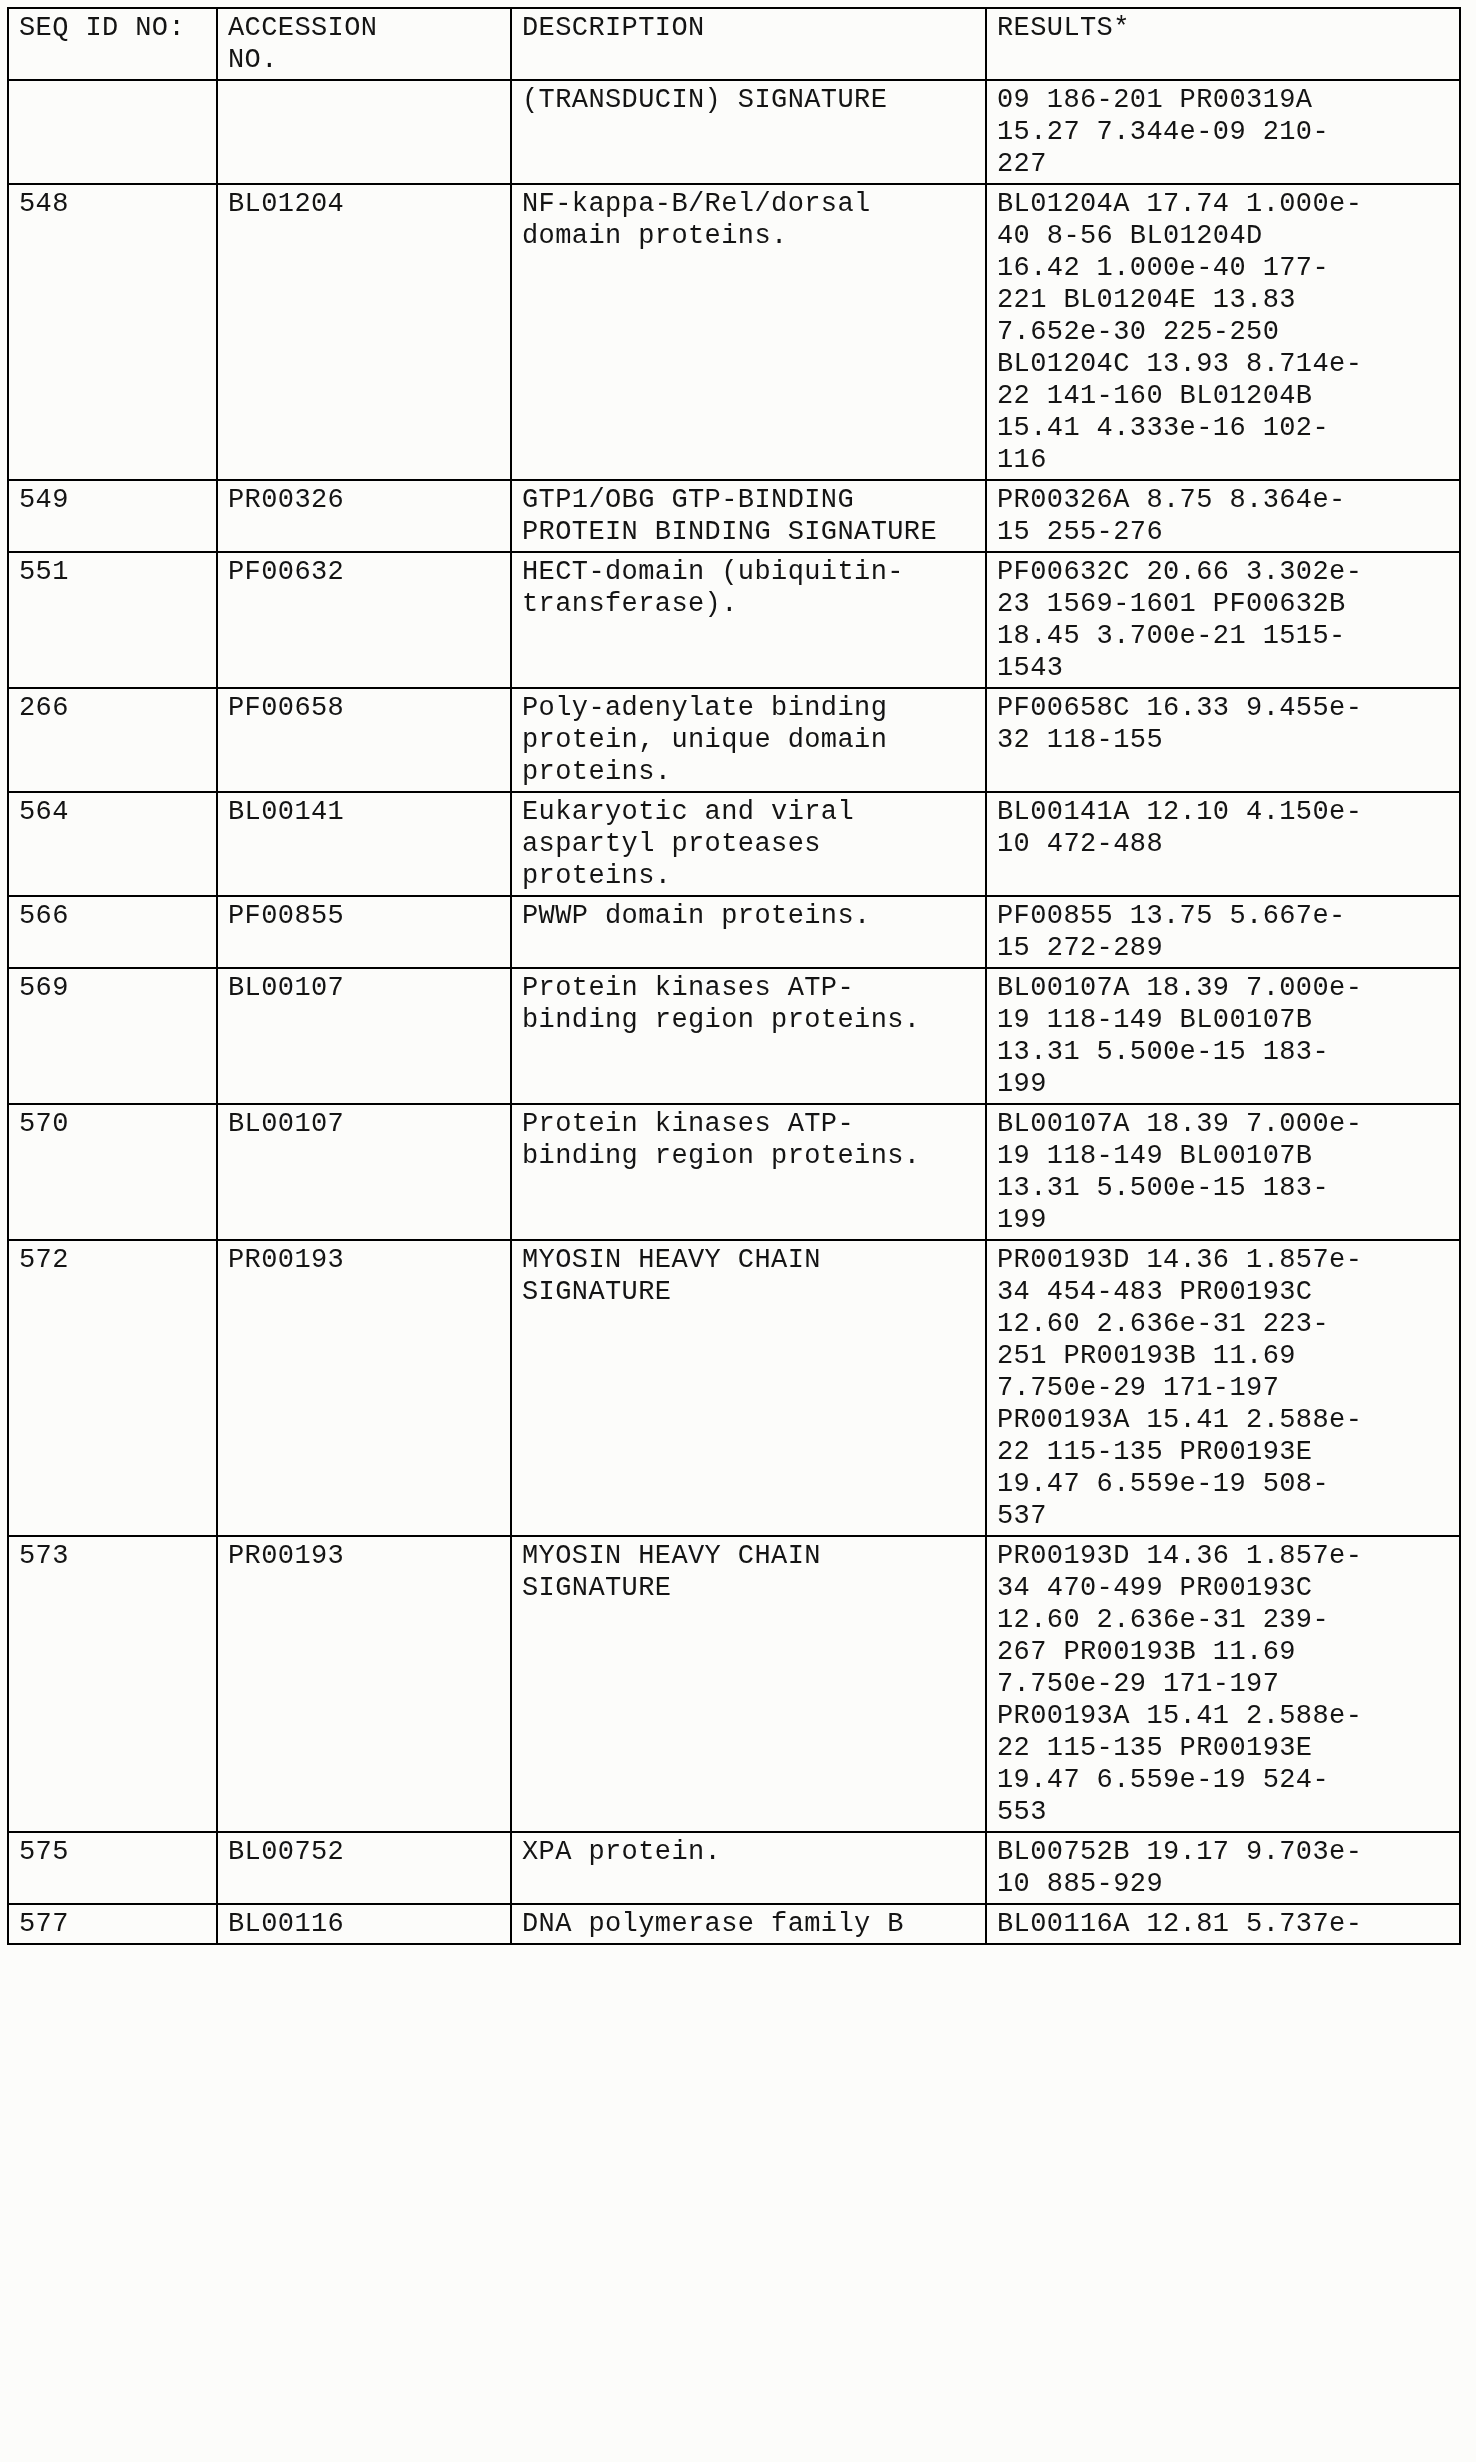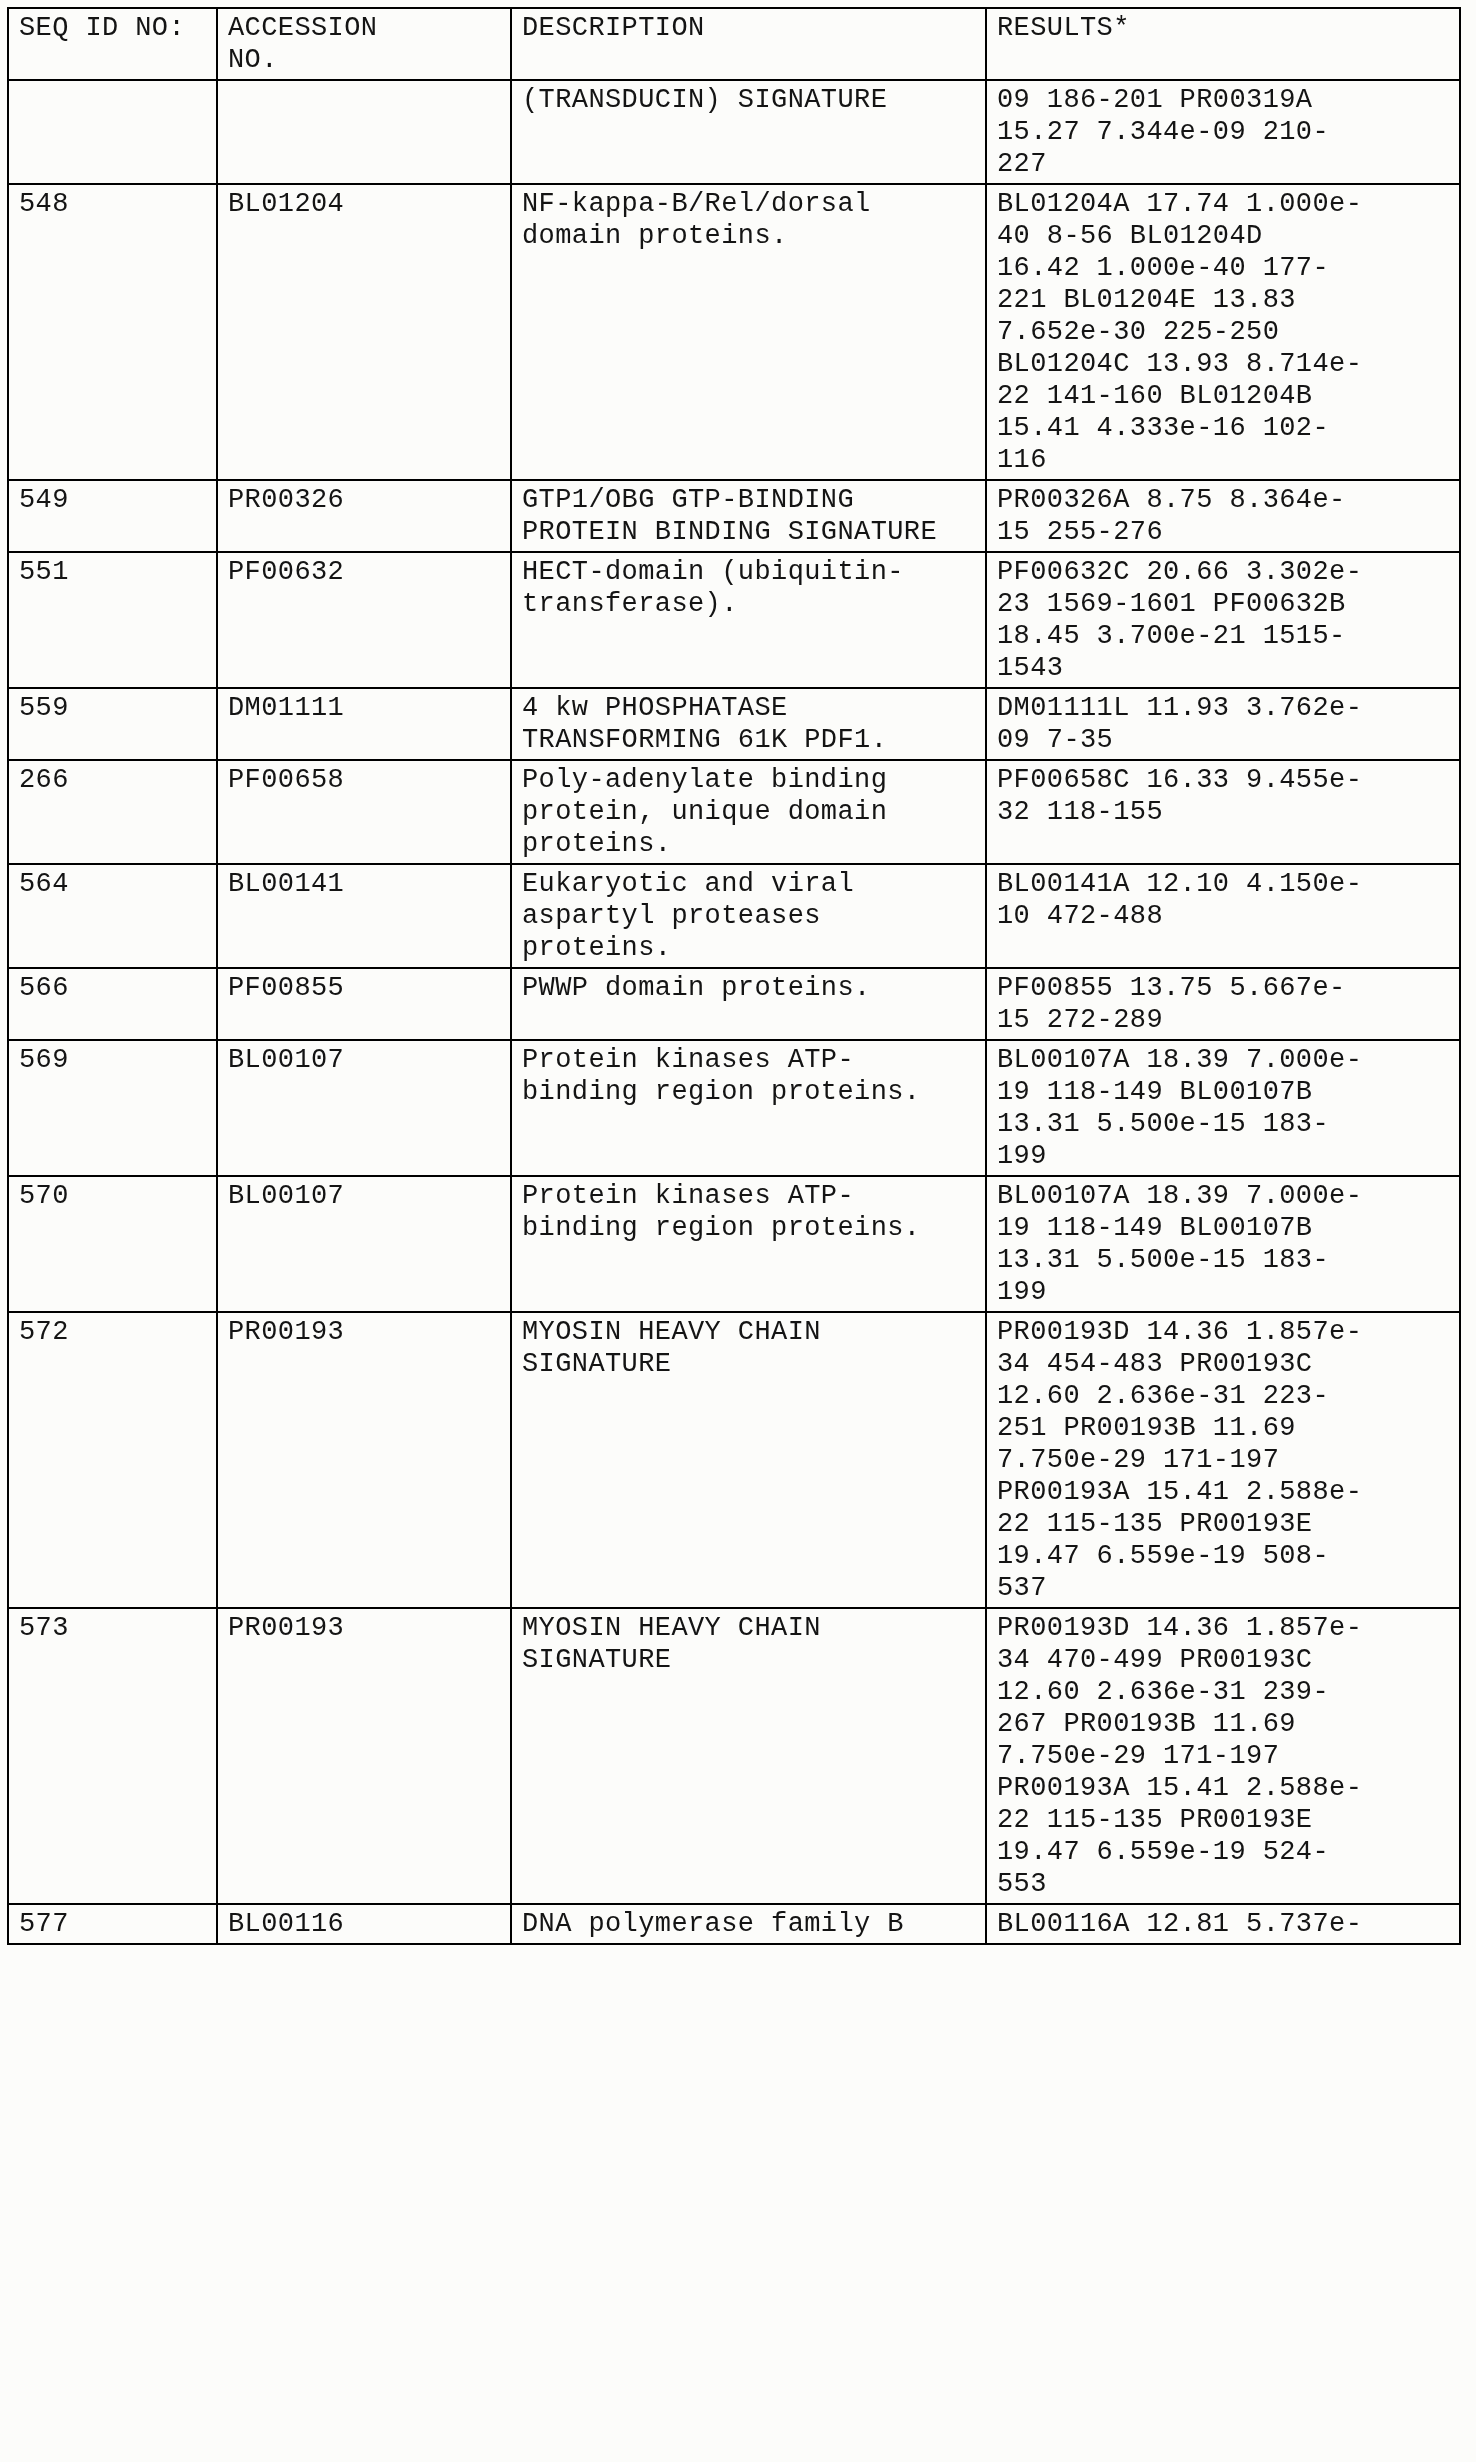--- a/index.html
+++ b/index.html
@@ -104,28 +104,20 @@
           <td>551</td>
           <td>PF00632</td>
           <td>HECT-domain (ubiquitin-
 transferase).</td>
           <td>PF00632C 20.66 3.302e-
 23 1569-1601  PF00632B
 18.45 3.700e-21 1515-
 1543</td>
         </tr>
         <tr>
-          <td>559</td>
-          <td>DM01111</td>
-          <td>4 kw PHOSPHATASE
-TRANSFORMING 61K PDF1.</td>
-          <td>DM01111L 11.93 3.762e-
-09 7-35</td>
-        </tr>
-        <tr>
           <td>266</td>
           <td>PF00658</td>
           <td>Poly-adenylate binding
 protein, unique domain
 proteins.</td>
           <td>PF00658C 16.33 9.455e-
 32 118-155</td>
         </tr>
         <tr>
           <td>564</td>
@@ -187,20 +179,27 @@
 34 470-499  PR00193C
 12.60 2.636e-31 239-
 267  PR00193B 11.69
 7.750e-29 171-197
 PR00193A 15.41 2.588e-
 22 115-135  PR00193E
 19.47 6.559e-19 524-
 553</td>
         </tr>
         <tr>
+          <td>575</td>
+          <td>BL00752</td>
+          <td>XPA protein.</td>
+          <td>BL00752B 19.17 9.703e-
+10 885-929</td>
+        </tr>
+        <tr>
           <td>577</td>
           <td>BL00116</td>
           <td>DNA polymerase family B</td>
           <td>BL00116A 12.81 5.737e-</td>
         </tr>
       </tbody>
   </table>
 </div>
 
 

